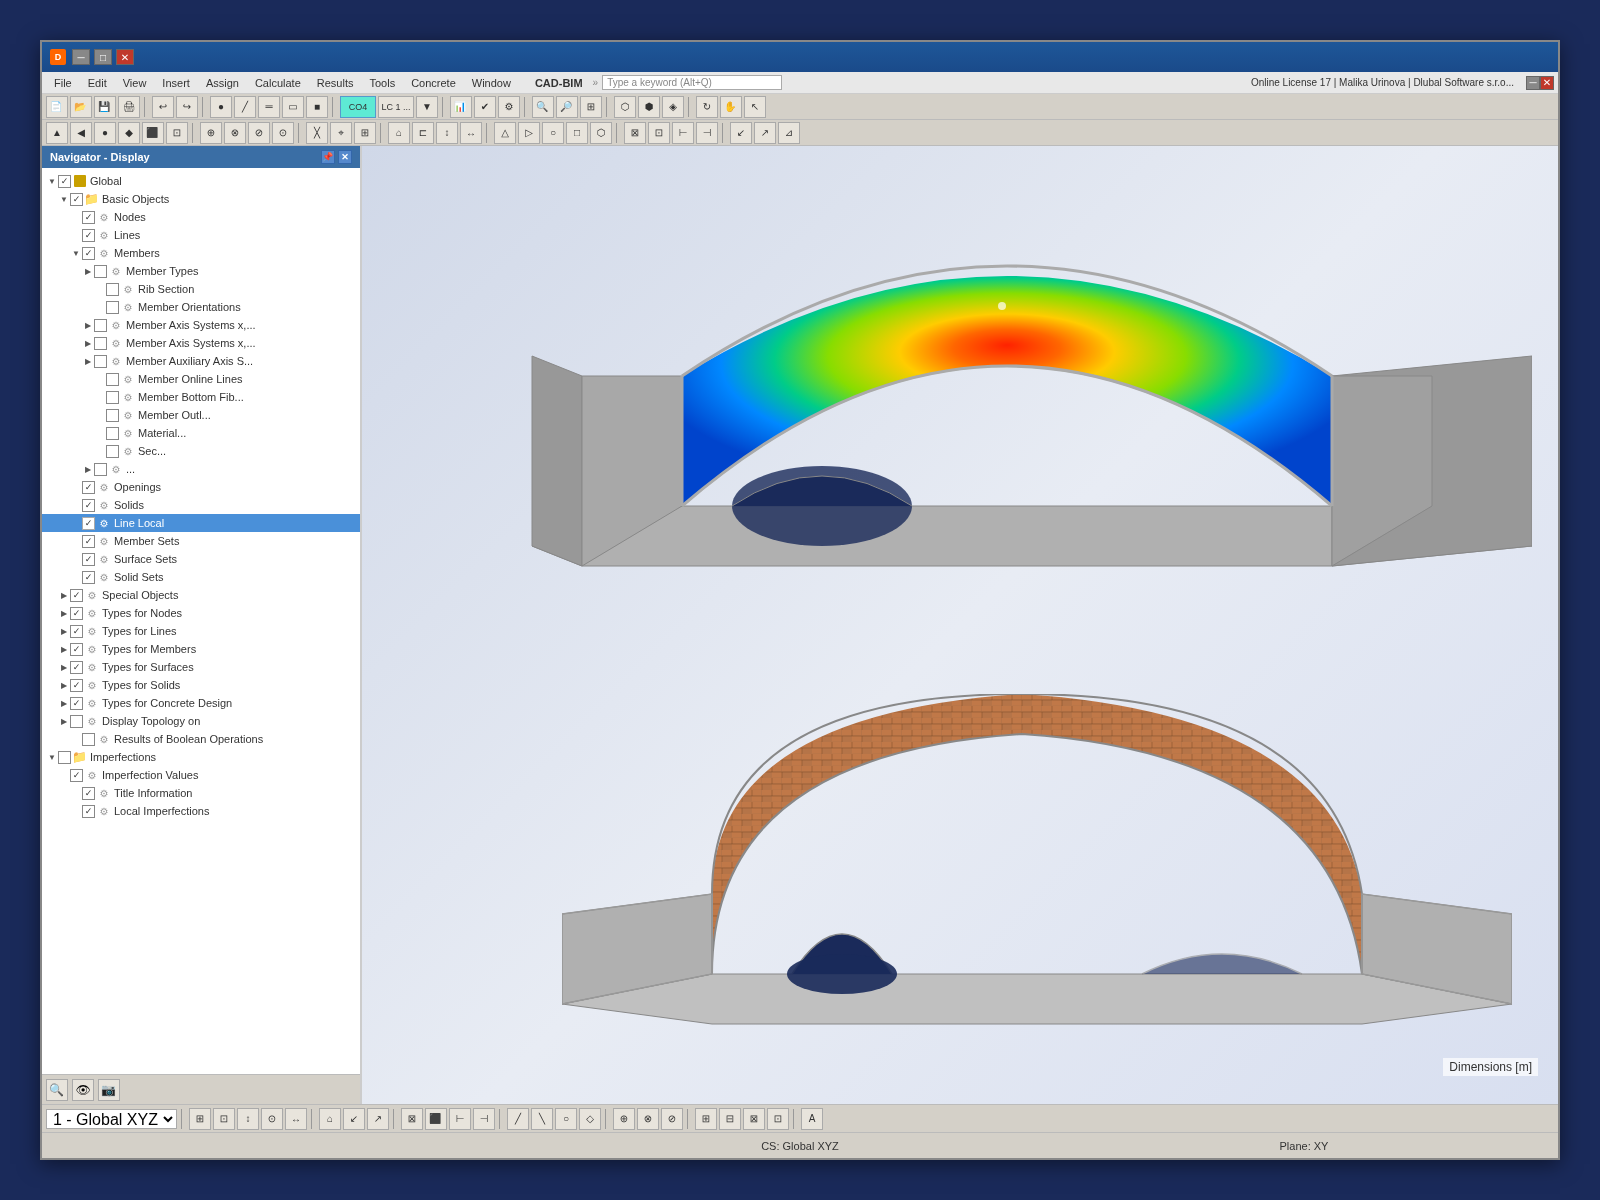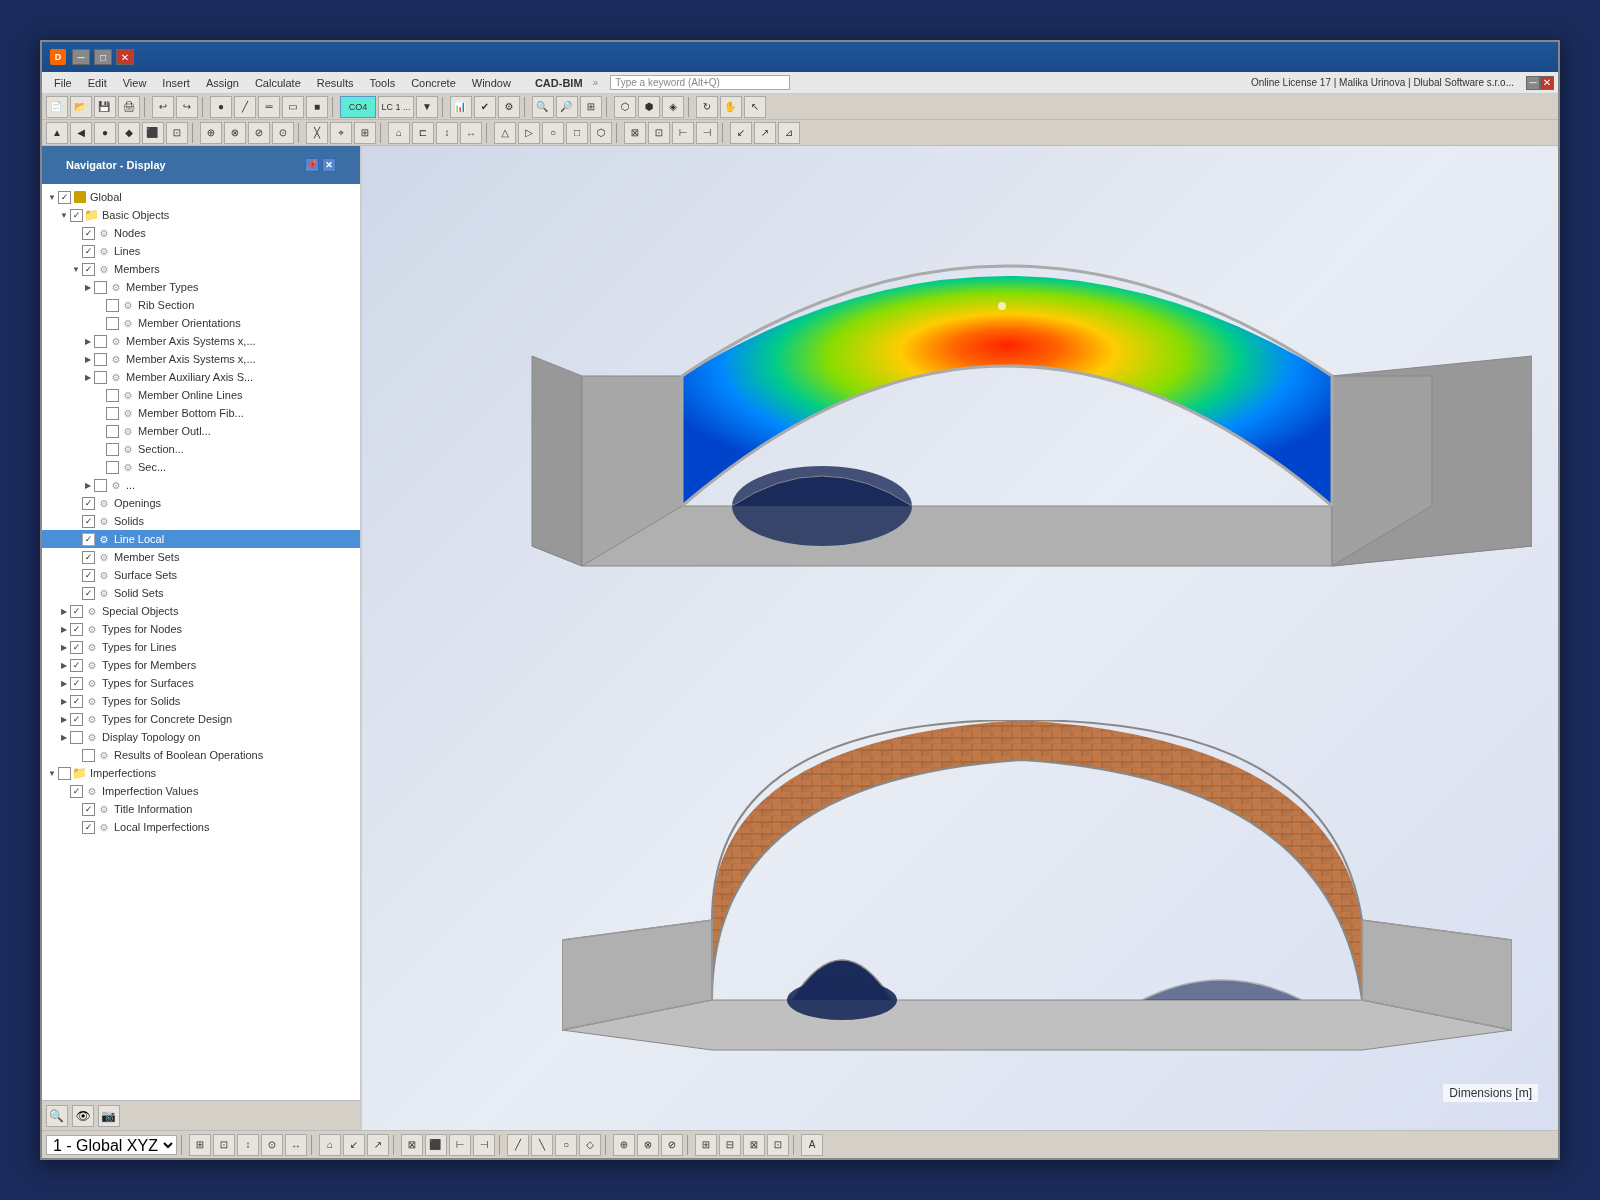--- a/index.html
+++ b/index.html
@@ -64,21 +64,21 @@
       flex-shrink: 0;
       font-size: 11px;
     }
     .menu-item {
       padding: 2px 8px;
       cursor: pointer;
       color: #333;
     }
     .cad-bim { margin-left: 8px; color: #333; font-weight: bold; }
     .search-box {
-      margin-left: 12px;
+      margin-left: 4px;
       display: flex;
       align-items: center;
       background: white;
       border: 1px solid #aaa;
       padding: 1px 4px;
       font-size: 10px;
       color: #888;
       flex: 1;
       max-width: 180px;
     }
@@ -123,26 +123,26 @@
     
     .navigator {
       width: 320px;
       background: #f5f5f5;
       border-right: 2px solid #ccc;
       display: flex;
       flex-direction: column;
       flex-shrink: 0;
     }
     .nav-header {
-      height: 38px;
+      height: 22px;
       background: #3a6ea5;
       color: white;
       display: flex;
       align-items: center;
-      padding: 0 24px;
+      padding: 0 8px;
       font-size: 11px;
       font-weight: bold;
       flex-shrink: 0;
     }
     .nav-header-title { flex: 1; }
     .nav-header-btns { display: flex; gap: 3px; }
     .nav-hbtn {
       width: 14px; height: 14px;
       background: #5588cc;
       border: 1px solid #3366aa;
@@ -556,21 +556,21 @@
           <span class="tree-label">Member Outl...</span>
         </div>
 
         <div class="tree-item">
           <span class="tree-indent" style="width:52px;"></span>
           <span class="tree-arrow empty"></span>
           <span class="tree-cb"></span>
           <span class="tree-icon">
               <span style="color:#999;font-size:10px;">⚙</span>
             </span>
-          <span class="tree-label">Section...</span>
+          <span class="tree-label">Material...</span>
         </div>
 
         <div class="tree-item">
           <span class="tree-indent" style="width:52px;"></span>
           <span class="tree-arrow empty"></span>
           <span class="tree-cb"></span>
           <span class="tree-icon">
               <span style="color:#999;font-size:10px;">⚙</span>
             </span>
           <span class="tree-label">Sec...</span>
@@ -916,14 +916,19 @@
       <div class="tb-btn">⊘</div>
       <div class="tb-sep"></div>
       <div class="tb-btn">⊞</div>
       <div class="tb-btn">⊟</div>
       <div class="tb-btn">⊠</div>
       <div class="tb-btn">⊡</div>
       <div class="tb-sep"></div>
       <div class="tb-btn">A</div>
     </div>
 
+    <div class="status-bar">
+      <span style="flex:1;"></span>
+      <span class="status-cs">CS: Global XYZ</span>
+      <span class="status-plane">Plane: XY</span>
+    </div>
   </div>
 </div>
 
 </body></html>

